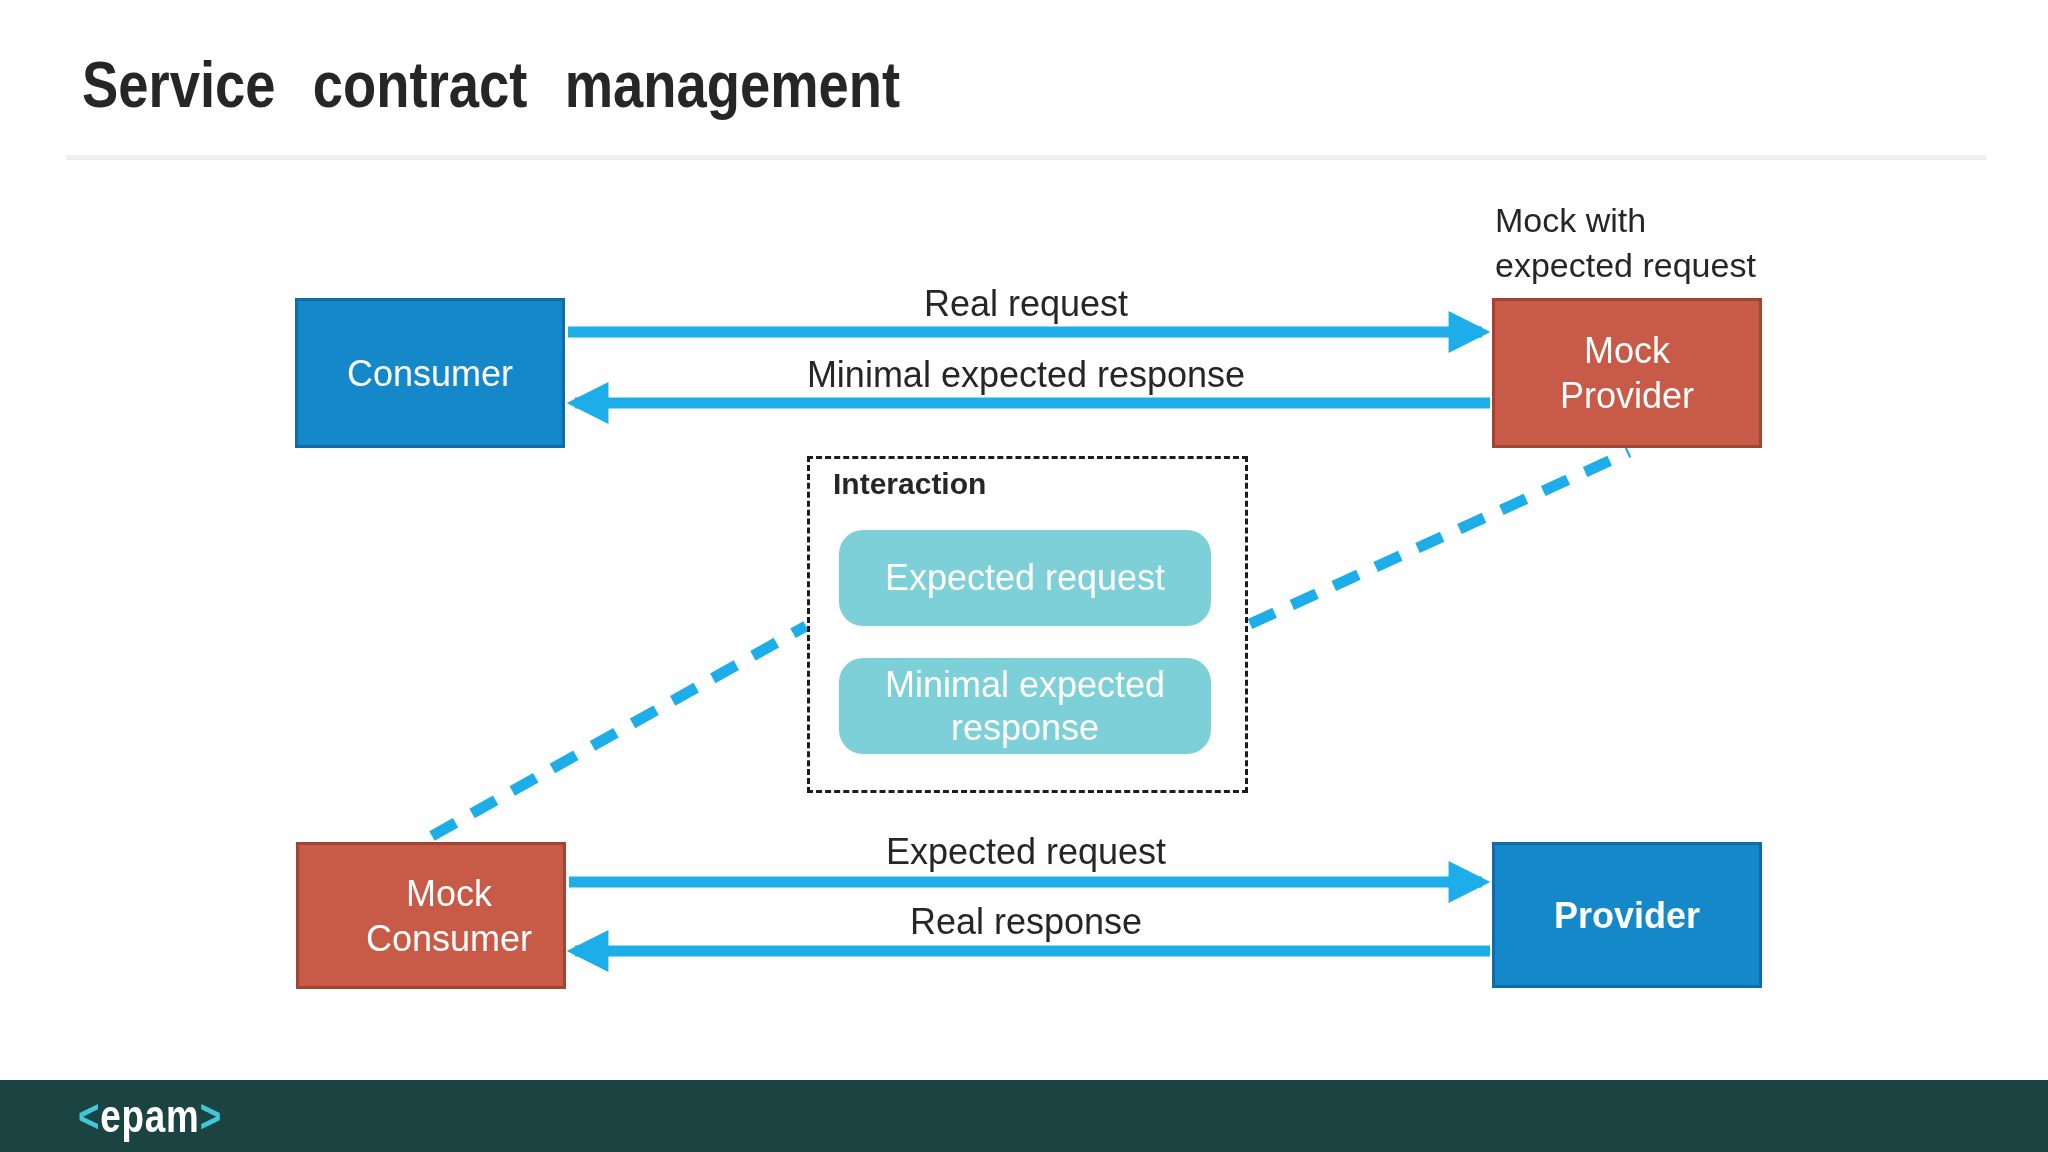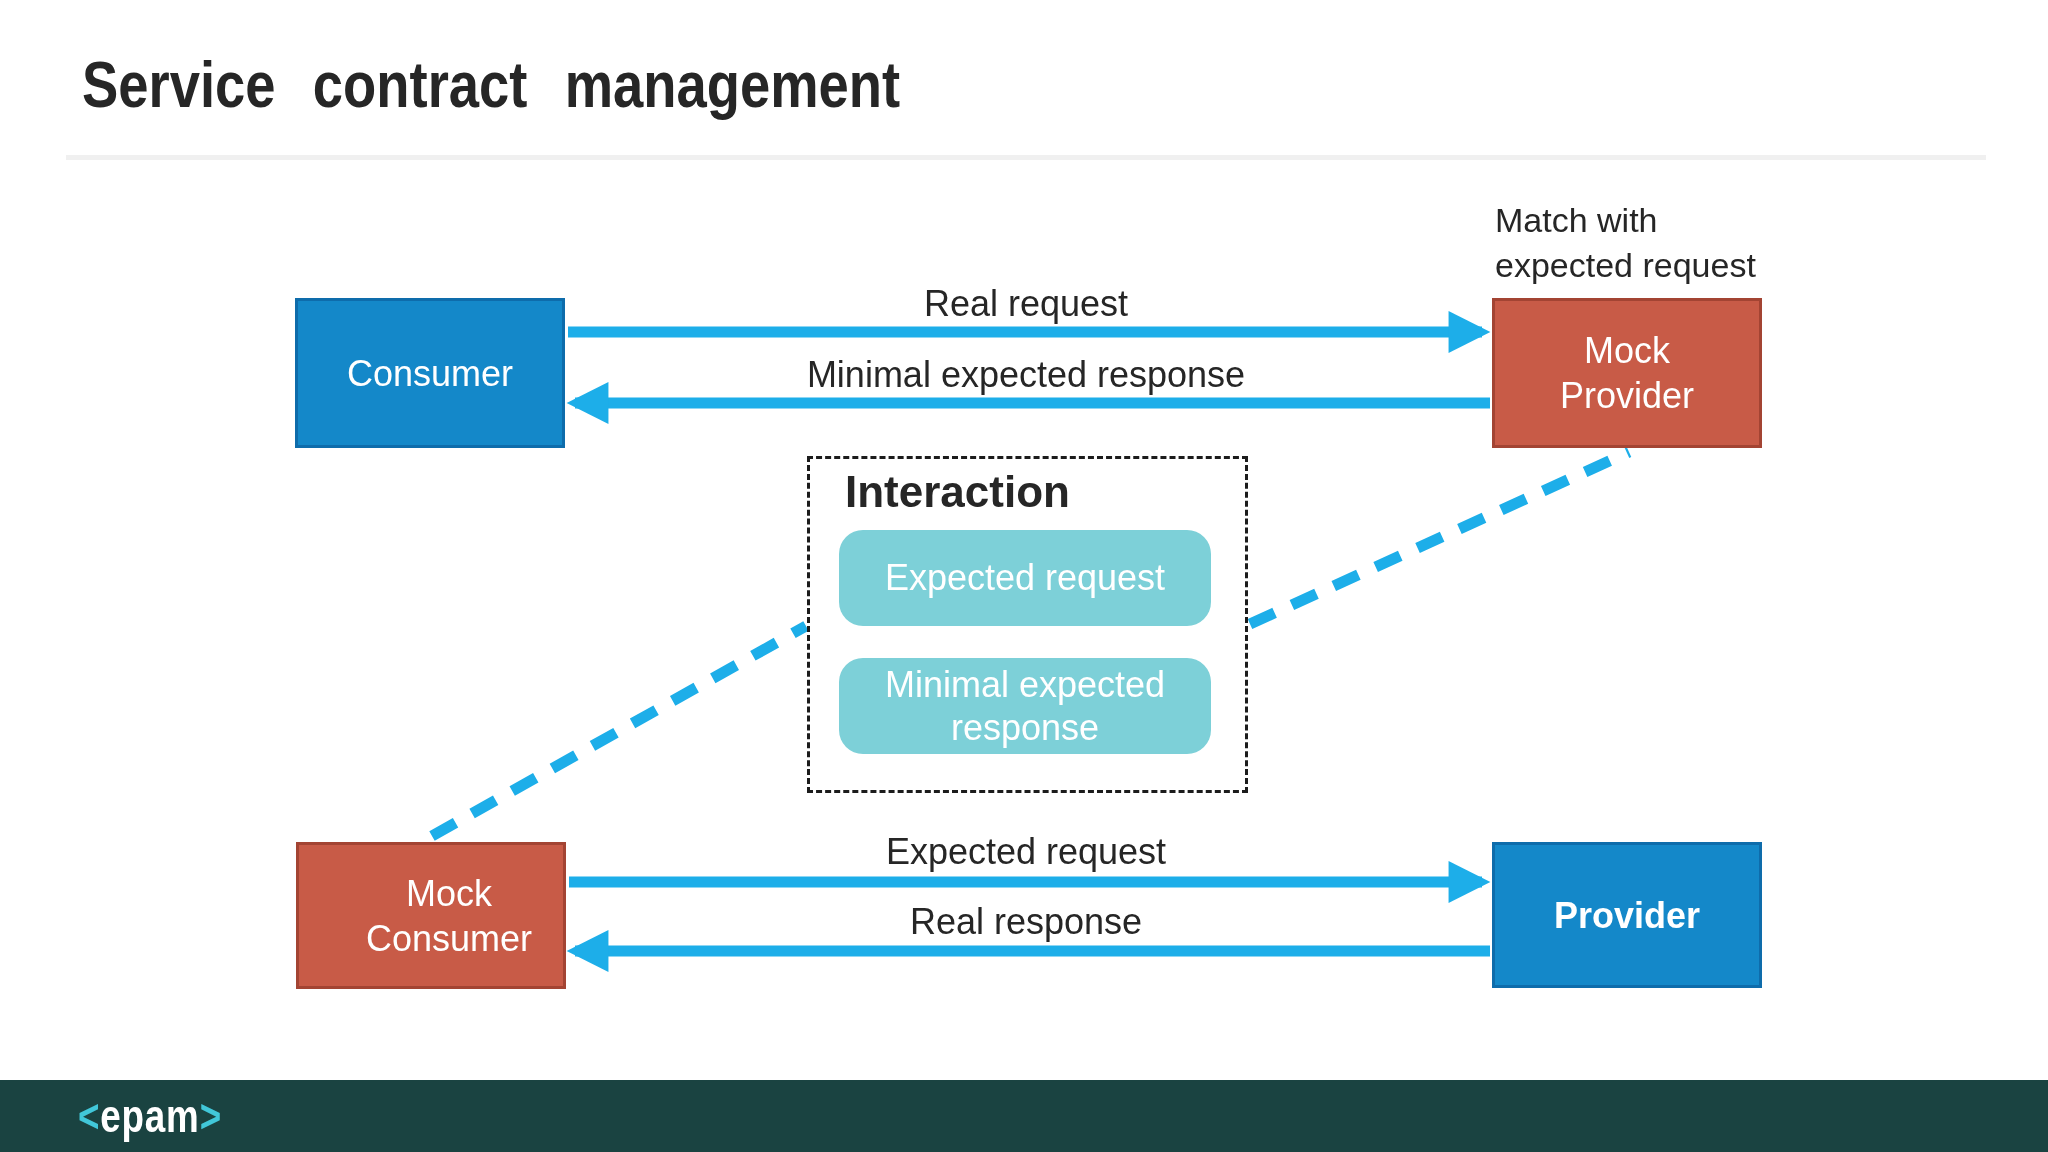--- a/index.html
+++ b/index.html
@@ -62,22 +62,22 @@
   .lbl-min-exp-resp   { top: 354px; }
   .lbl-expected-req   { top: 831px; }
   .lbl-real-response  { top: 901px; }
 
   
   .interaction {
     position: absolute; left: 807px; top: 456px; width: 441px; height: 337px;
     background: #ffffff; border: 3px dashed #1c1c1c;
   }
   .interaction-title {
-    position: absolute; left: 35px; top: 8px;
-    font-size: 44px; font-weight: bold; color: var(--text-dark, #262626);
+    position: absolute; left: 23px; top: 8px;
+    font-size: 30px; font-weight: bold; color: var(--text-dark, #262626);
   }
   .pill {
     position: absolute; left: 29px; width: 372px; height: 96px; border-radius: 24px;
     background: var(--teal-light, #7dd0d8); color: #ffffff;
     display: flex; align-items: center; justify-content: center;
     text-align: center; font-size: 36px; line-height: 1.2;
   }
   .pill-1 { top: 71px; }
   .pill-2 { top: 199px; }
   .pill .lbl { display: inline-block; max-width: 330px; }
@@ -124,21 +124,21 @@
   <div class="node red node-mock-provider">
     <span class="lbl">Mock Provider</span>
   </div>
   <div class="node red node-mock-consumer">
     <span class="lbl">Mock Consumer</span>
   </div>
   <div class="node blue node-provider">
     <span class="lbl">Provider</span>
   </div>
 
-  <div class="annotation ann-match-expected">Match with expected request</div>
+  <div class="annotation ann-match-expected">Mock with expected request</div>
 
   <div class="arrow-label lbl-real-request">Real request</div>
   <div class="arrow-label lbl-min-exp-resp">Minimal expected response</div>
   <div class="arrow-label lbl-expected-req">Expected request</div>
   <div class="arrow-label lbl-real-response">Real response</div>
 
   <div class="interaction">
     <div class="interaction-title">Interaction</div>
     <div class="pill pill-1">
       <span class="lbl">Expected request</span>

